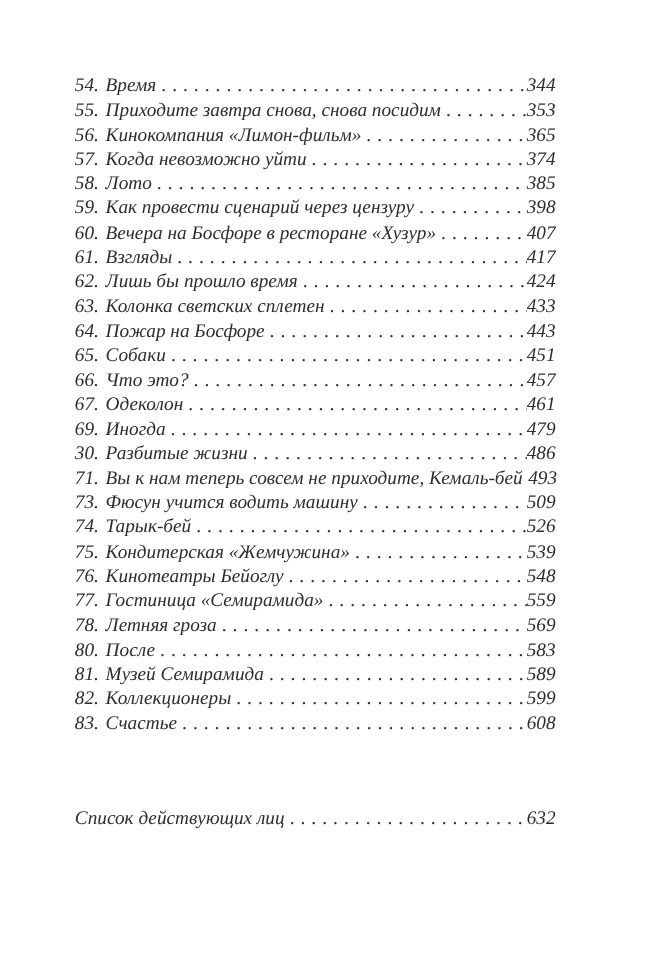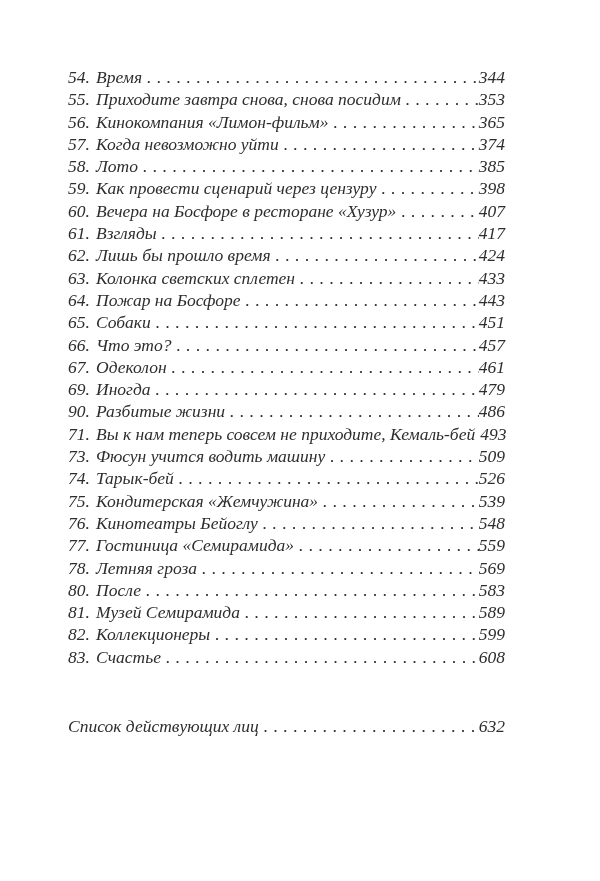--- a/index.html
+++ b/index.html
@@ -41,21 +41,21 @@
   .dots::before {
     content: "..................................................................................................................................";
     letter-spacing: 5.5px;
     color: #2d2d2d;
   }
   .pagenum {
     flex: 0 0 auto;
     text-align: left;
   }
   .footer-row {
-    margin-top: 47px;
+    margin-top: 64px;
   }
 </style>
 </head>
 <body>
 
 <div class="page">
 
   <div class="toc-list" id="toc-list">
   <div class="toc-row">
     <span class="num">54.</span>
@@ -157,21 +157,21 @@
 
 
   <div class="toc-row">
     <span class="num">69.</span>
     <span class="title">Иногда</span>
     <span class="dots"></span>
     <span class="pagenum">479</span>
   </div>
 
   <div class="toc-row">
-    <span class="num">90.</span>
+    <span class="num">30.</span>
     <span class="title">Разбитые жизни</span>
     <span class="dots"></span>
     <span class="pagenum">486</span>
   </div>
 
   <div class="toc-row">
     <span class="num">71.</span>
     <span class="title">Вы к нам теперь совсем не приходите, Кемаль-бей</span>
     <span class="dots"></span>
     <span class="pagenum">493</span>

